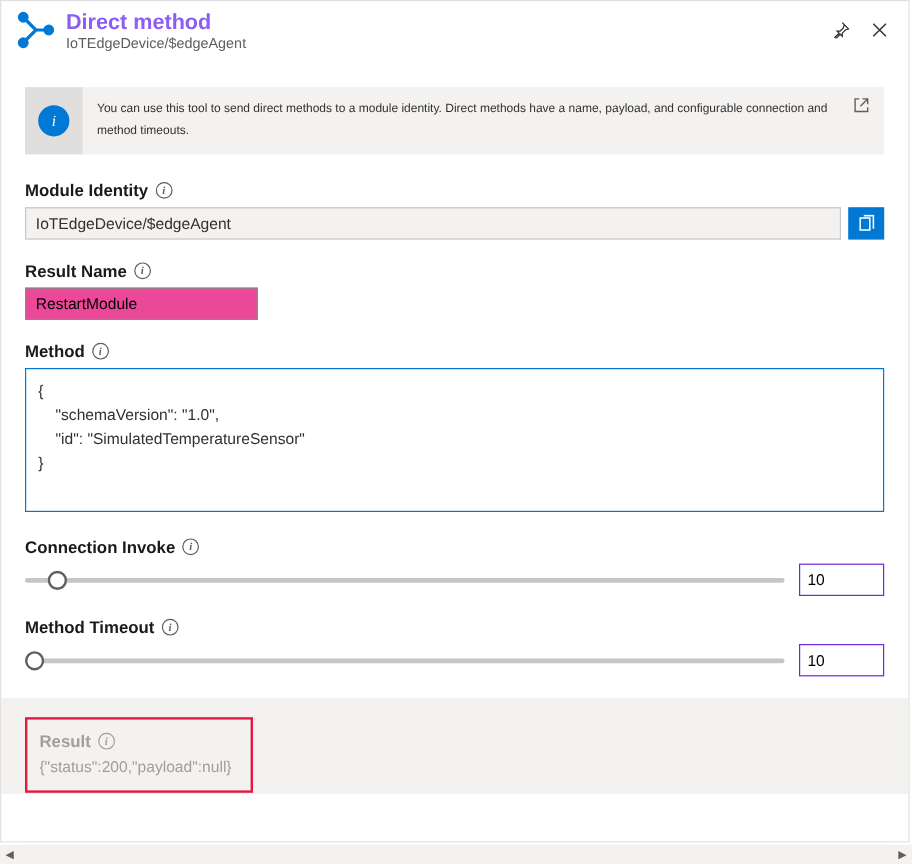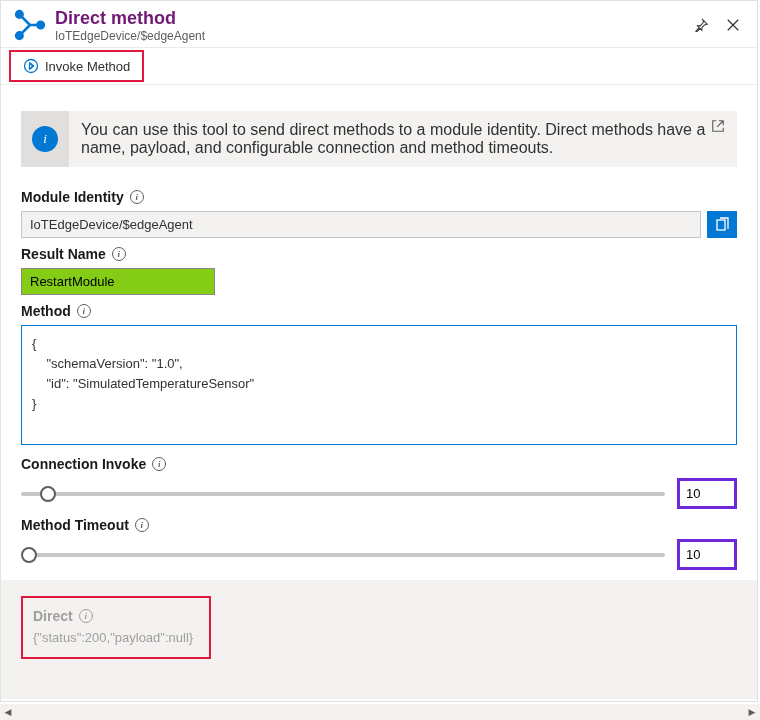--- a/index.html
+++ b/index.html
@@ -27,21 +27,21 @@
     position: relative;
   }
   .header-icon {
     width: 34px;
     height: 34px;
     margin-right: 8px;
     color: #0078d4;
     flex-shrink: 0;
   }
   .header-texts { flex: 1; }
-  .header-title { font-size: 18px; font-weight: 600; color: #701a75; line-height: 22px;}
+  .header-title { font-size: 18px; font-weight: 600; color: #8b5cf6; line-height: 22px;}
   .header-subtitle { font-size: 12px; color: #605e5c; line-height: 14px;}
   .header-actions { display: flex; gap: 8px; align-items: center; }
   .hdr-btn { width: 24px; height: 24px; display: flex; align-items:center; justify-content:center; cursor:pointer; color:#323130; }
   .toolbar {
     border-top: 1px solid #edebe9;
     border-bottom: 1px solid #edebe9;
     padding: 2px 8px;
     display:flex;
   }
   .invoke-wrap {
@@ -80,47 +80,47 @@
     flex-shrink:0;
   }
   .info-icon-circle {
     width:26px;height:26px;border-radius:50%;
     background:#0078d4;color:#fff;
     display:flex;align-items:center;justify-content:center;
     font-family: Georgia, serif; font-style: italic; font-size:13px;
   }
   .info-text {
     padding: 10px 20px 10px 12px;
-    font-size: 16px;
+    font-size: 10px;
     line-height: 18px;
     color:#323130;
   }
   .info-ext {
     position:absolute; right:10px; top:8px;
     width:16px;height:16px;color:#605e5c;cursor:pointer;
   }
-  .field { margin-bottom: 8px; }
+  .field { margin-bottom: 18px; }
   .field-label {
     font-size: 14px; font-weight:600; color:#1b1a19;
     display:flex; align-items:center; gap:6px; margin-bottom:6px;
   }
   .info-i {
     width:14px;height:14px;border:1px solid #605e5c;border-radius:50%;
     display:inline-flex;align-items:center;justify-content:center;
     font-size:9px;font-family:Georgia,serif;font-style:italic;color:#605e5c;
     cursor: default;
   }
   .input-row { display:flex; gap:6px; align-items:stretch; }
   .text-input {
     flex:1;
     border:1px solid #8a8886;
     padding: 5px 8px;
     font-size:13px;
     font-family: inherit;
-    background:#84cc16;
+    background:#ec4899;
   }
   .text-input[readonly]{ background:#f3f2f1; color:#323130; border-color:#c8c6c4;}
   .copy-btn {
     width:30px;background:#0078d4;border:none;cursor:pointer;
     display:flex;align-items:center;justify-content:center;color:#fff;
   }
   .payload-area {
     width:100%;
     border:1px solid #0078d4;
     padding:8px 10px;
@@ -138,21 +138,21 @@
   }
   .slider-rail {
     height:4px;background:#c8c6c4;border-radius:2px;width:100%;
   }
   .slider-thumb {
     width:16px;height:16px;border-radius:50%;
     background:#fff;border:2px solid #605e5c;
     position:absolute; top:4px;
   }
   .slider-box {
-    width:60px;border:3px solid #6d28d9;padding:5px 6px;
+    width:71px;border:1px solid #6d28d9;padding:5px 6px;
     font-size:13px;text-align:left;background:#fff;
   }
   .result-block {
     border:2px solid #e1193e;
     padding:10px 10px 12px 10px;
     width:190px;
     margin-top: 6px;
   }
   .result-label {
     font-size:14px;font-weight:600;color:#a19f9d;
@@ -198,34 +198,20 @@
           </svg>
       </div>
       <div class="hdr-btn">
         <svg width="14" height="14" viewBox="0 0 16 16">
             <path d="M2 2l12 12M14 2L2 14" stroke="#323130" stroke-width="1.4"></path>
           </svg>
       </div>
     </div>
   </div>
 
-  <div class="toolbar">
-    <div class="invoke-wrap">
-      <div class="invoke-btn">
-        <span class="invoke-icon">
-          <svg width="16" height="16" viewBox="0 0 16 16">
-              <circle cx="8" cy="8" r="6.5" fill="none" stroke="#0078d4" stroke-width="1.3"></circle>
-              <path d="M6 5l4 3-4 3z" fill="none" stroke="#0078d4" stroke-width="1.3" transform="translate(0.5 0)"></path>
-              <path d="M7 5l3 3-3 3" fill="none" stroke="#0078d4" stroke-width="1.5"></path>
-            </svg>
-        </span>
-        <span>Invoke Method</span>
-      </div>
-    </div>
-  </div>
 
   <div class="content">
 
     <div class="info-bar">
       <div class="info-icon-box">
         <div class="info-icon-circle">i</div>
       </div>
       <div class="info-text">You can use this tool to send direct methods to a module identity. Direct methods have a name, payload, and configurable connection and method timeouts.</div>
       <div class="info-ext">
         <svg width="14" height="14" viewBox="0 0 16 16">
@@ -293,21 +279,21 @@
           <div class="slider-rail"></div>
           <div class="slider-thumb" style="left:0%"></div>
         </div>
         <input class="slider-box" value="10" style="">
       </div>
     </div>
 
     <div class="status-bar">
       <div class="result-block">
         <div class="result-label">
-          <span>Direct</span>
+          <span>Result</span>
           <span class="info-i" style="border-color:#a19f9d;color:#a19f9d">i</span>
         </div>
         <div class="result-text">{"status":200,"payload":null}</div>
       </div>
     </div>
 
   </div>
 </div>
 
 <div class="hscroll">

